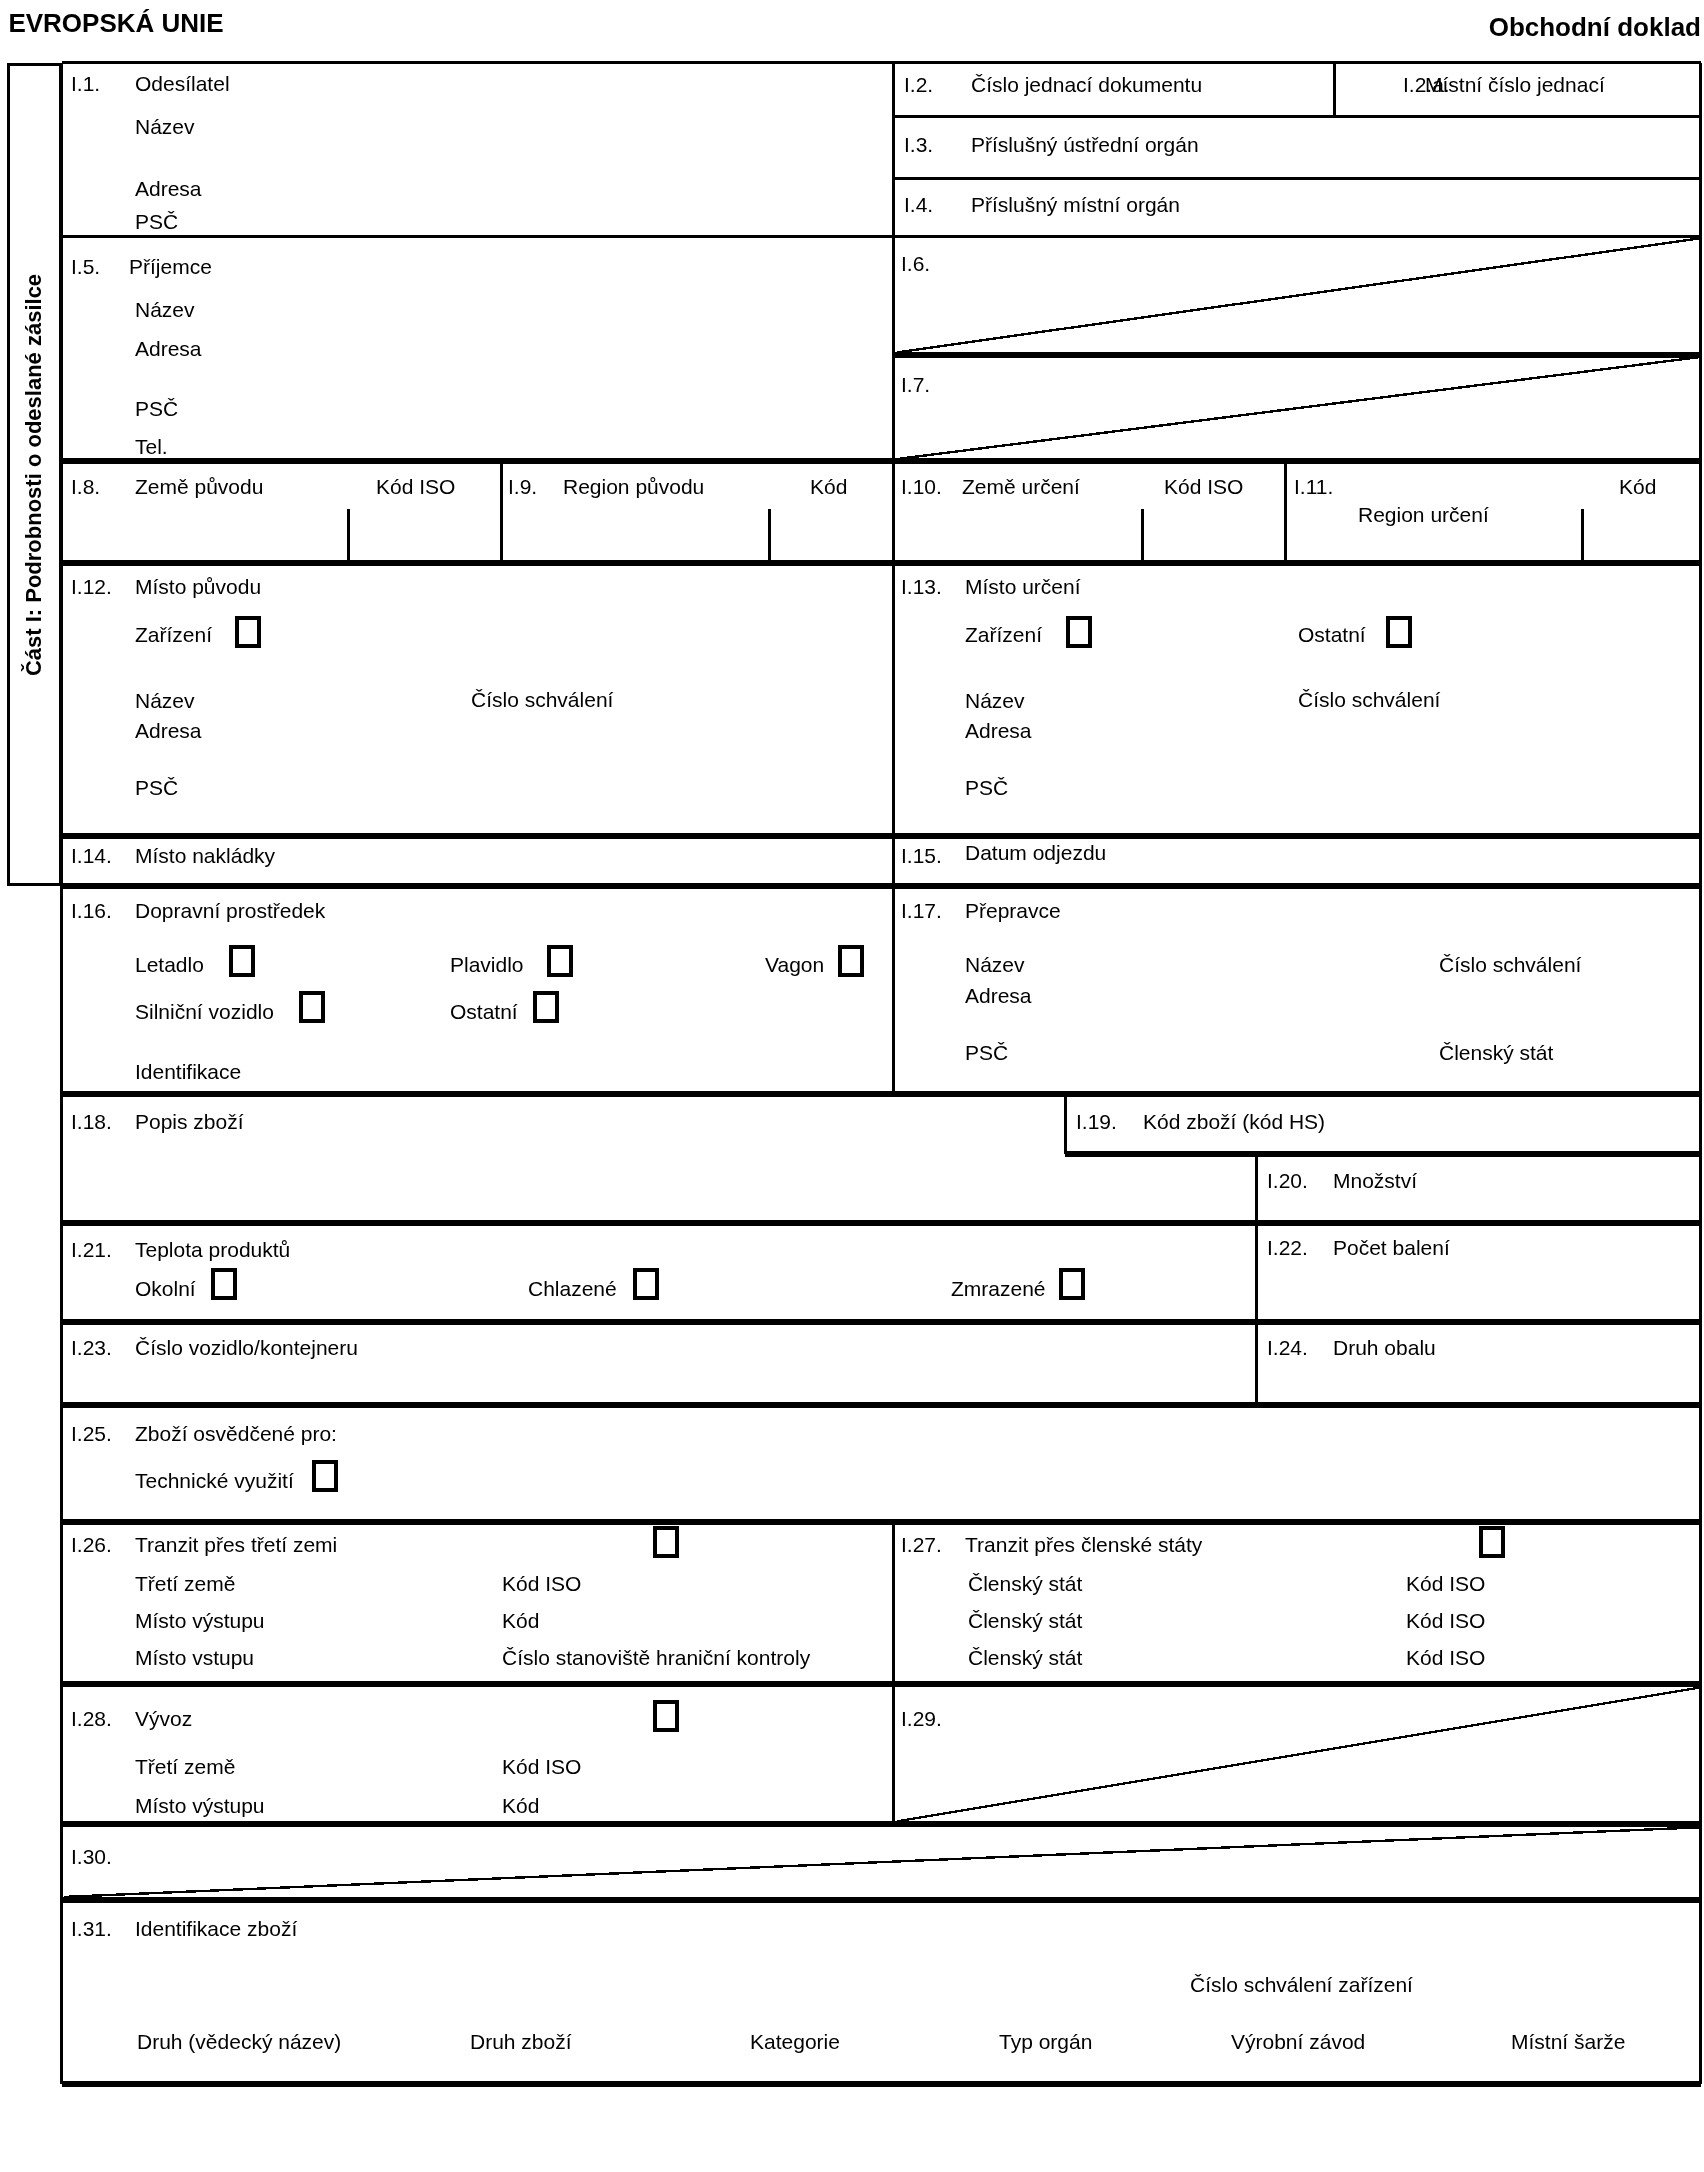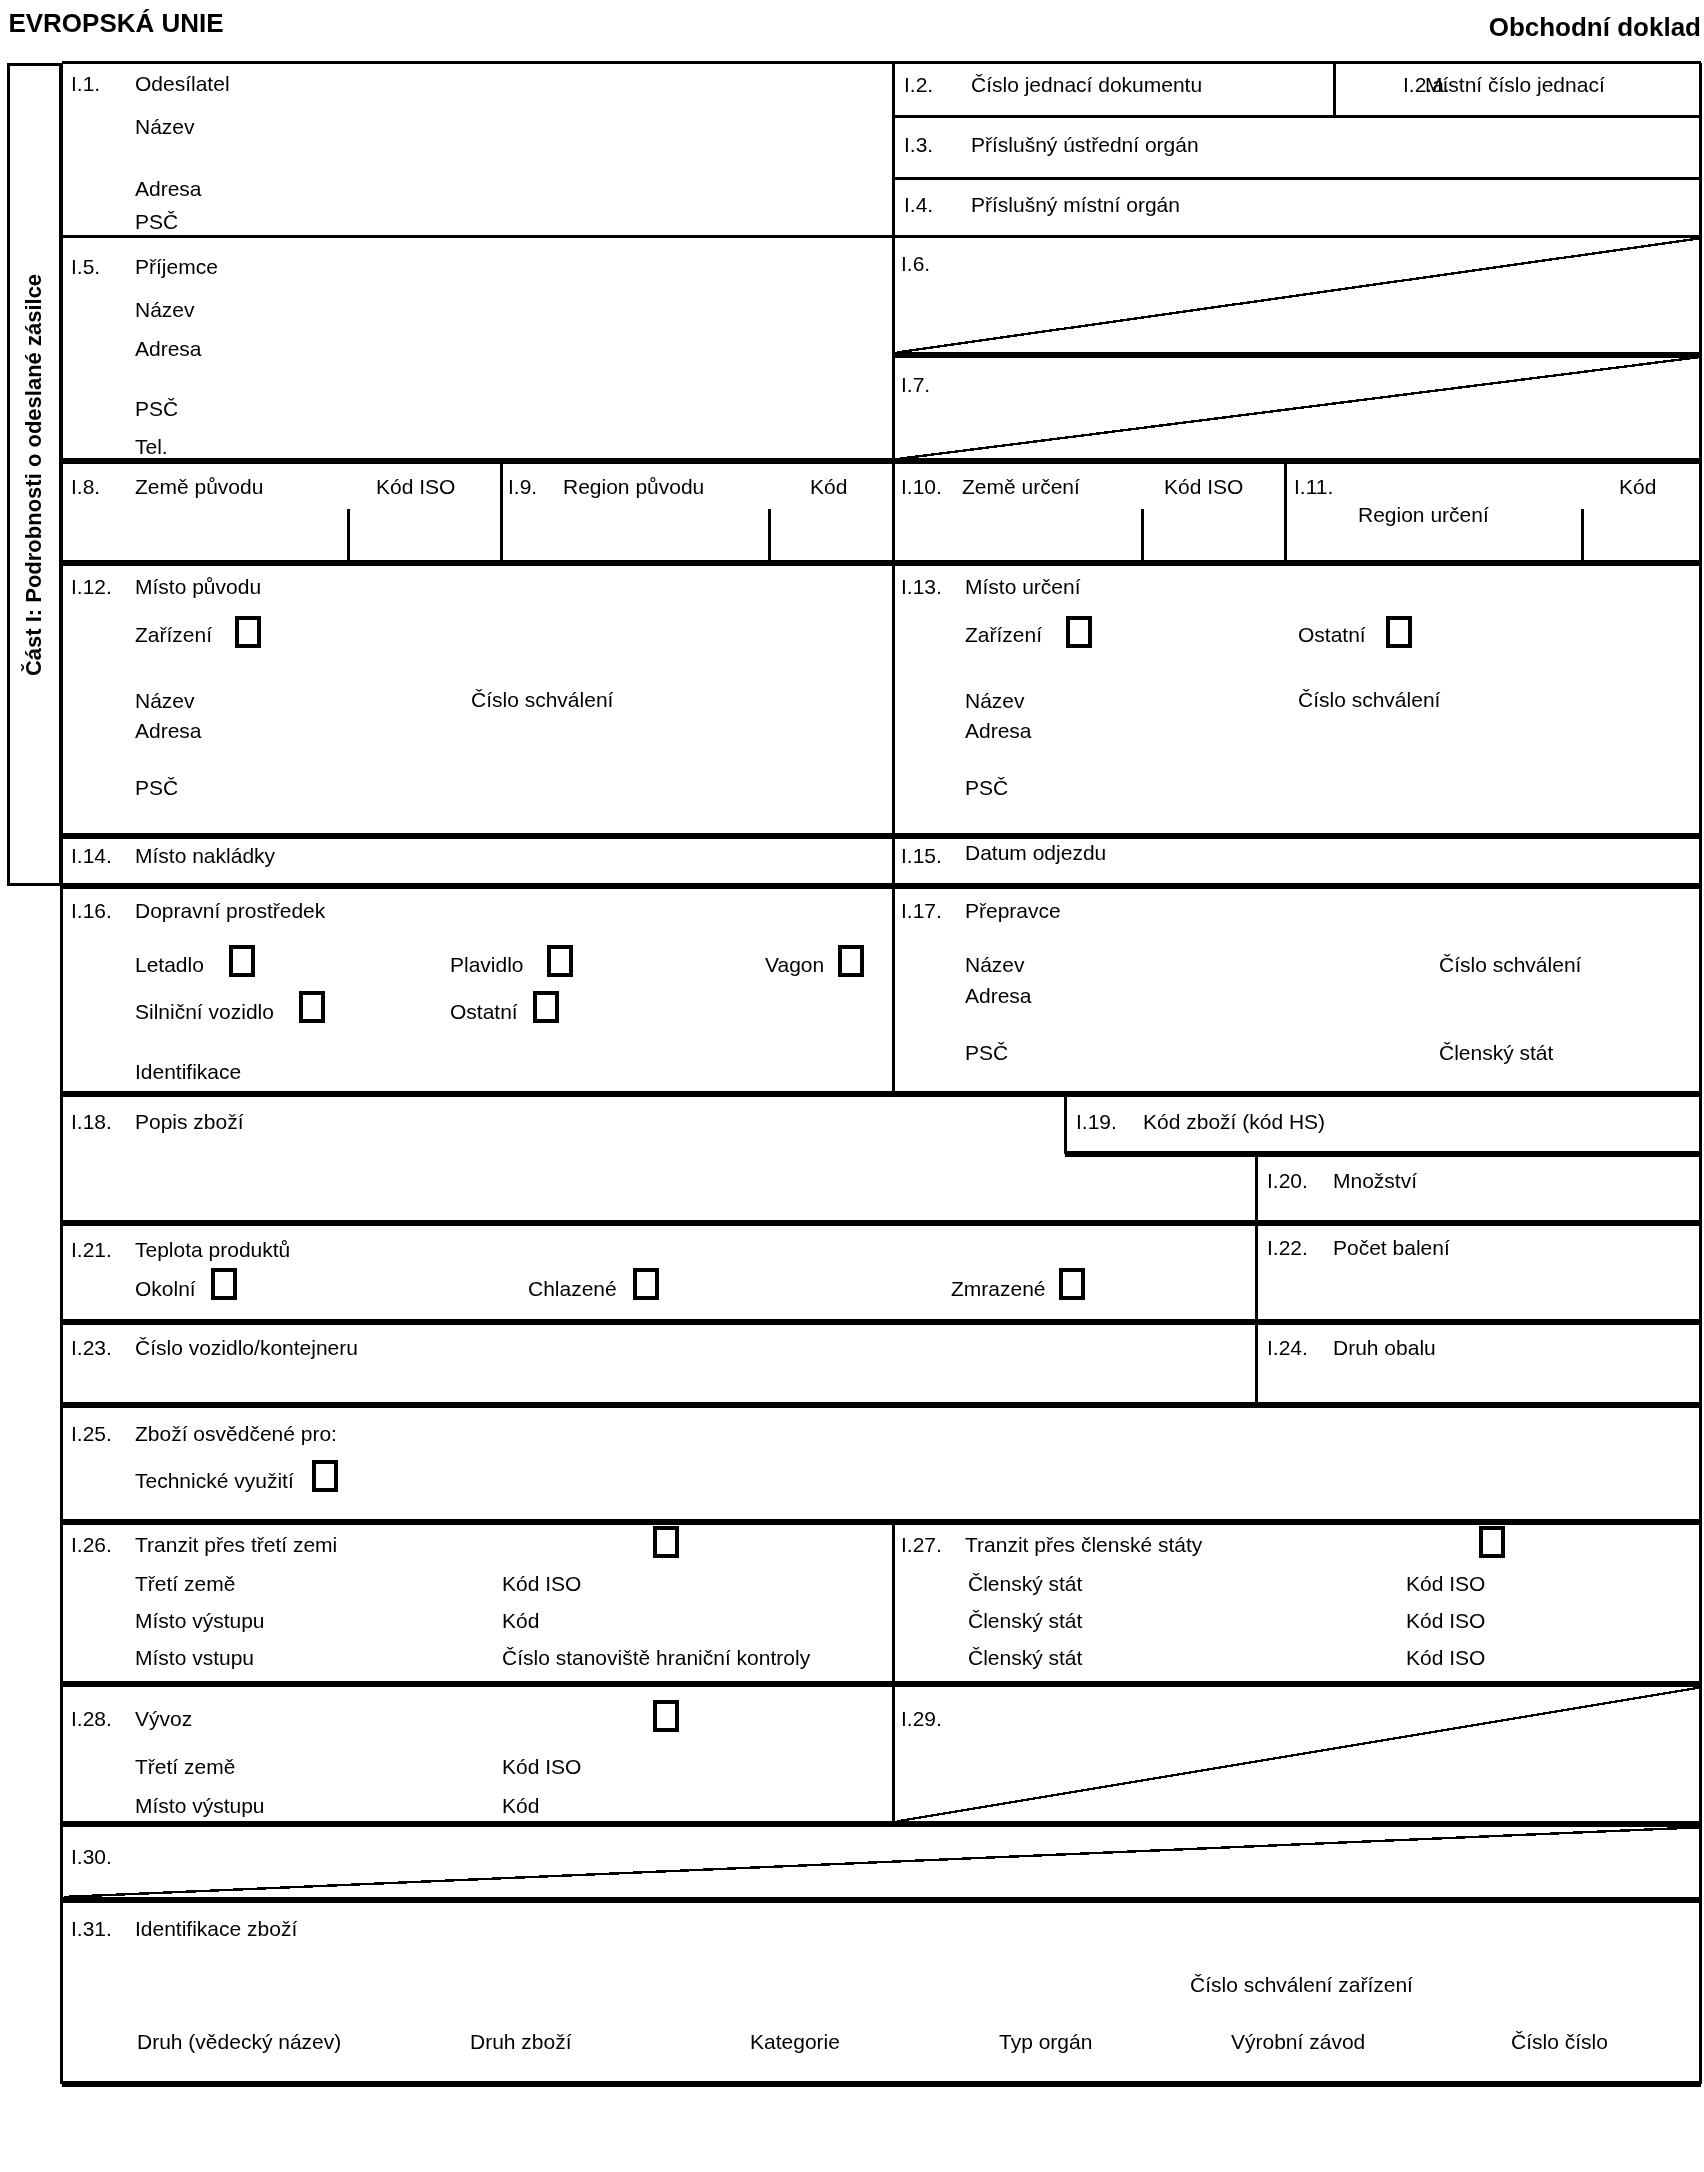--- a/index.html
+++ b/index.html
@@ -80,21 +80,21 @@
   <span class="t" style="left:904px;top:73px">I.2.</span>
   <span class="t" style="left:971px;top:73px">Číslo jednací dokumentu</span>
   <span class="t" style="left:1403px;top:73px">I.2.a.</span>
   <span class="t" style="left:1425px;top:73px">Místní číslo jednací</span>
   <span class="t" style="left:904px;top:133px">I.3.</span>
   <span class="t" style="left:971px;top:133px">Příslušný ústřední orgán</span>
   <span class="t" style="left:904px;top:193px">I.4.</span>
   <span class="t" style="left:971px;top:193px">Příslušný místní orgán</span>
 
   <span class="t" style="left:71px;top:255px">I.5.</span>
-  <span class="t" style="left:135px;top:255px">Příjemce</span>
+  <span class="t" style="left:129px;top:255px">Příjemce</span>
   <span class="t" style="left:135px;top:298px">Název</span>
   <span class="t" style="left:135px;top:337px">Adresa</span>
   <span class="t" style="left:135px;top:397px">PSČ</span>
   <span class="t" style="left:135px;top:435px">Tel.</span>
   <span class="t" style="left:901px;top:252px">I.6.</span>
   <span class="t" style="left:901px;top:373px">I.7.</span>
 
   <span class="t" style="left:71px;top:475px">I.8.</span>
   <span class="t" style="left:135px;top:475px">Země původu</span>
   <span class="t" style="left:376px;top:475px">Kód ISO</span>
@@ -214,16 +214,16 @@
   <span class="t" style="left:71px;top:1845px">I.30.</span>
 
   <span class="t" style="left:71px;top:1917px">I.31.</span>
   <span class="t" style="left:135px;top:1917px">Identifikace zboží</span>
   <span class="t" style="left:1190px;top:1973px">Číslo schválení zařízení</span>
   <span class="t" style="left:137px;top:2030px">Druh (vědecký název)</span>
   <span class="t" style="left:470px;top:2030px">Druh zboží</span>
   <span class="t" style="left:750px;top:2030px">Kategorie</span>
   <span class="t" style="left:999px;top:2030px">Typ orgán</span>
   <span class="t" style="left:1231px;top:2030px">Výrobní závod</span>
-  <span class="t" style="left:1511px;top:2030px">Číslo číslo</span>
+  <span class="t" style="left:1511px;top:2030px">Místní šarže</span>
 
 </div>
 
 
 </body></html>

